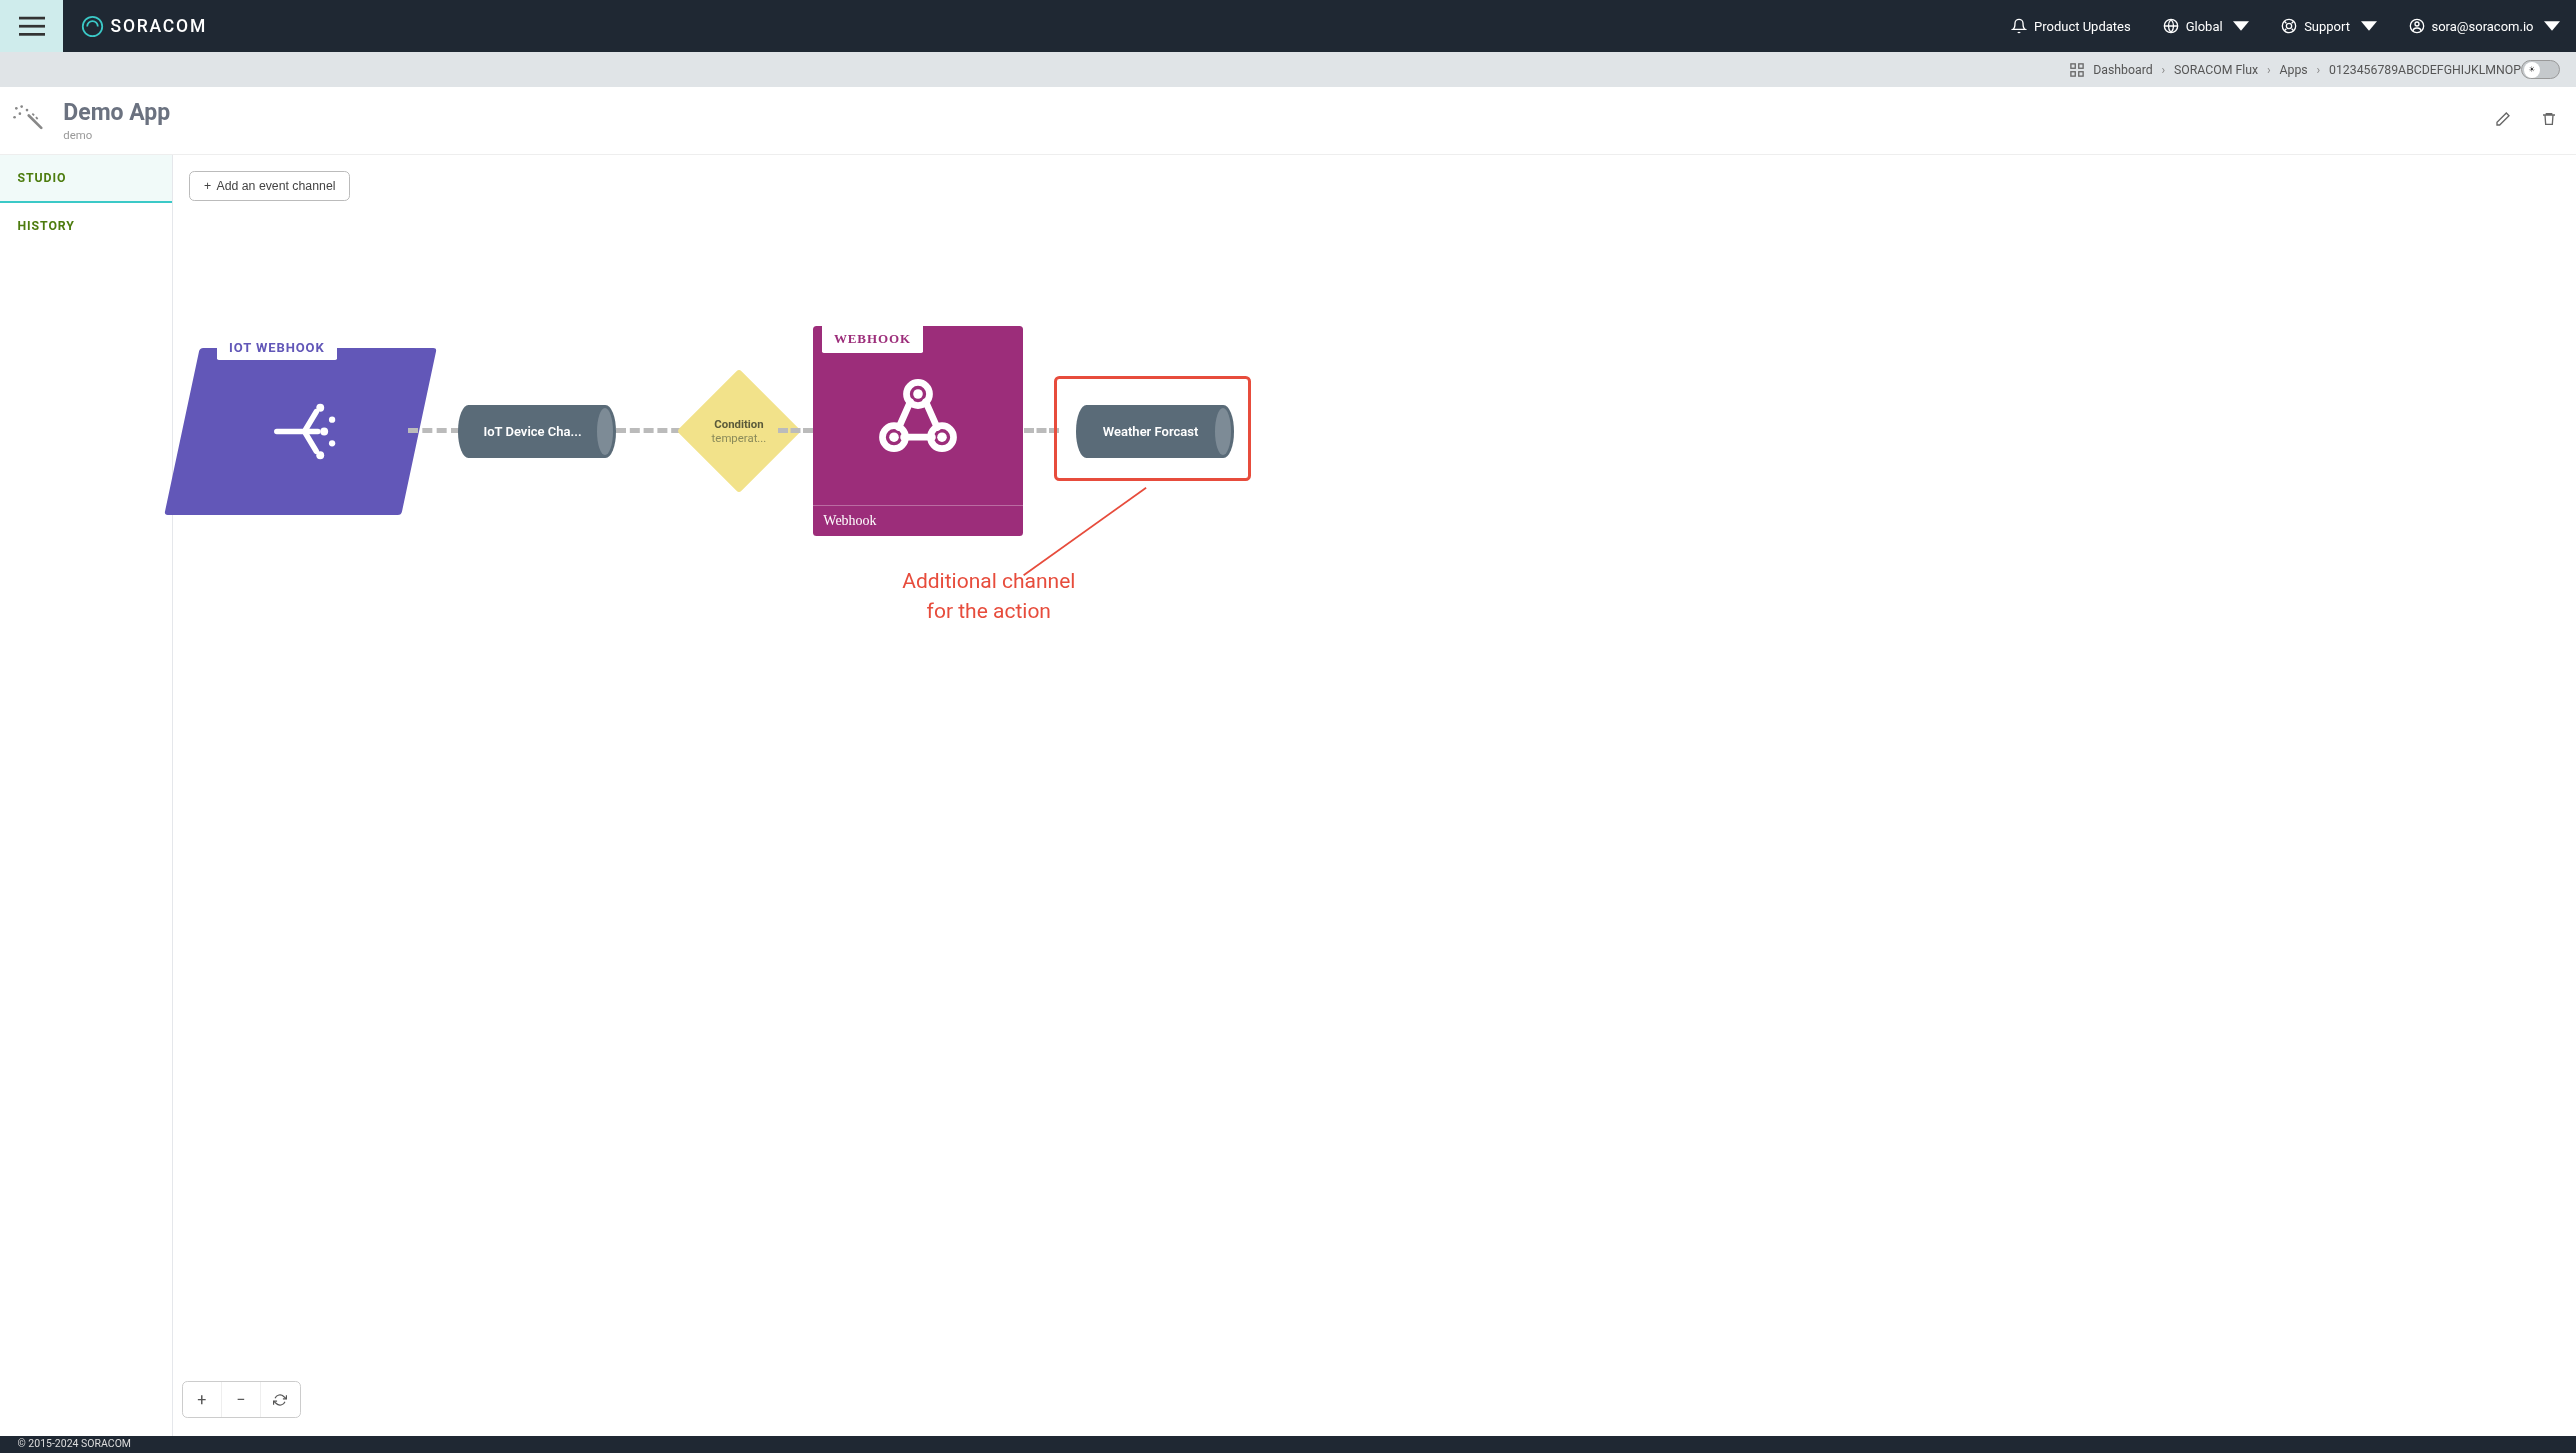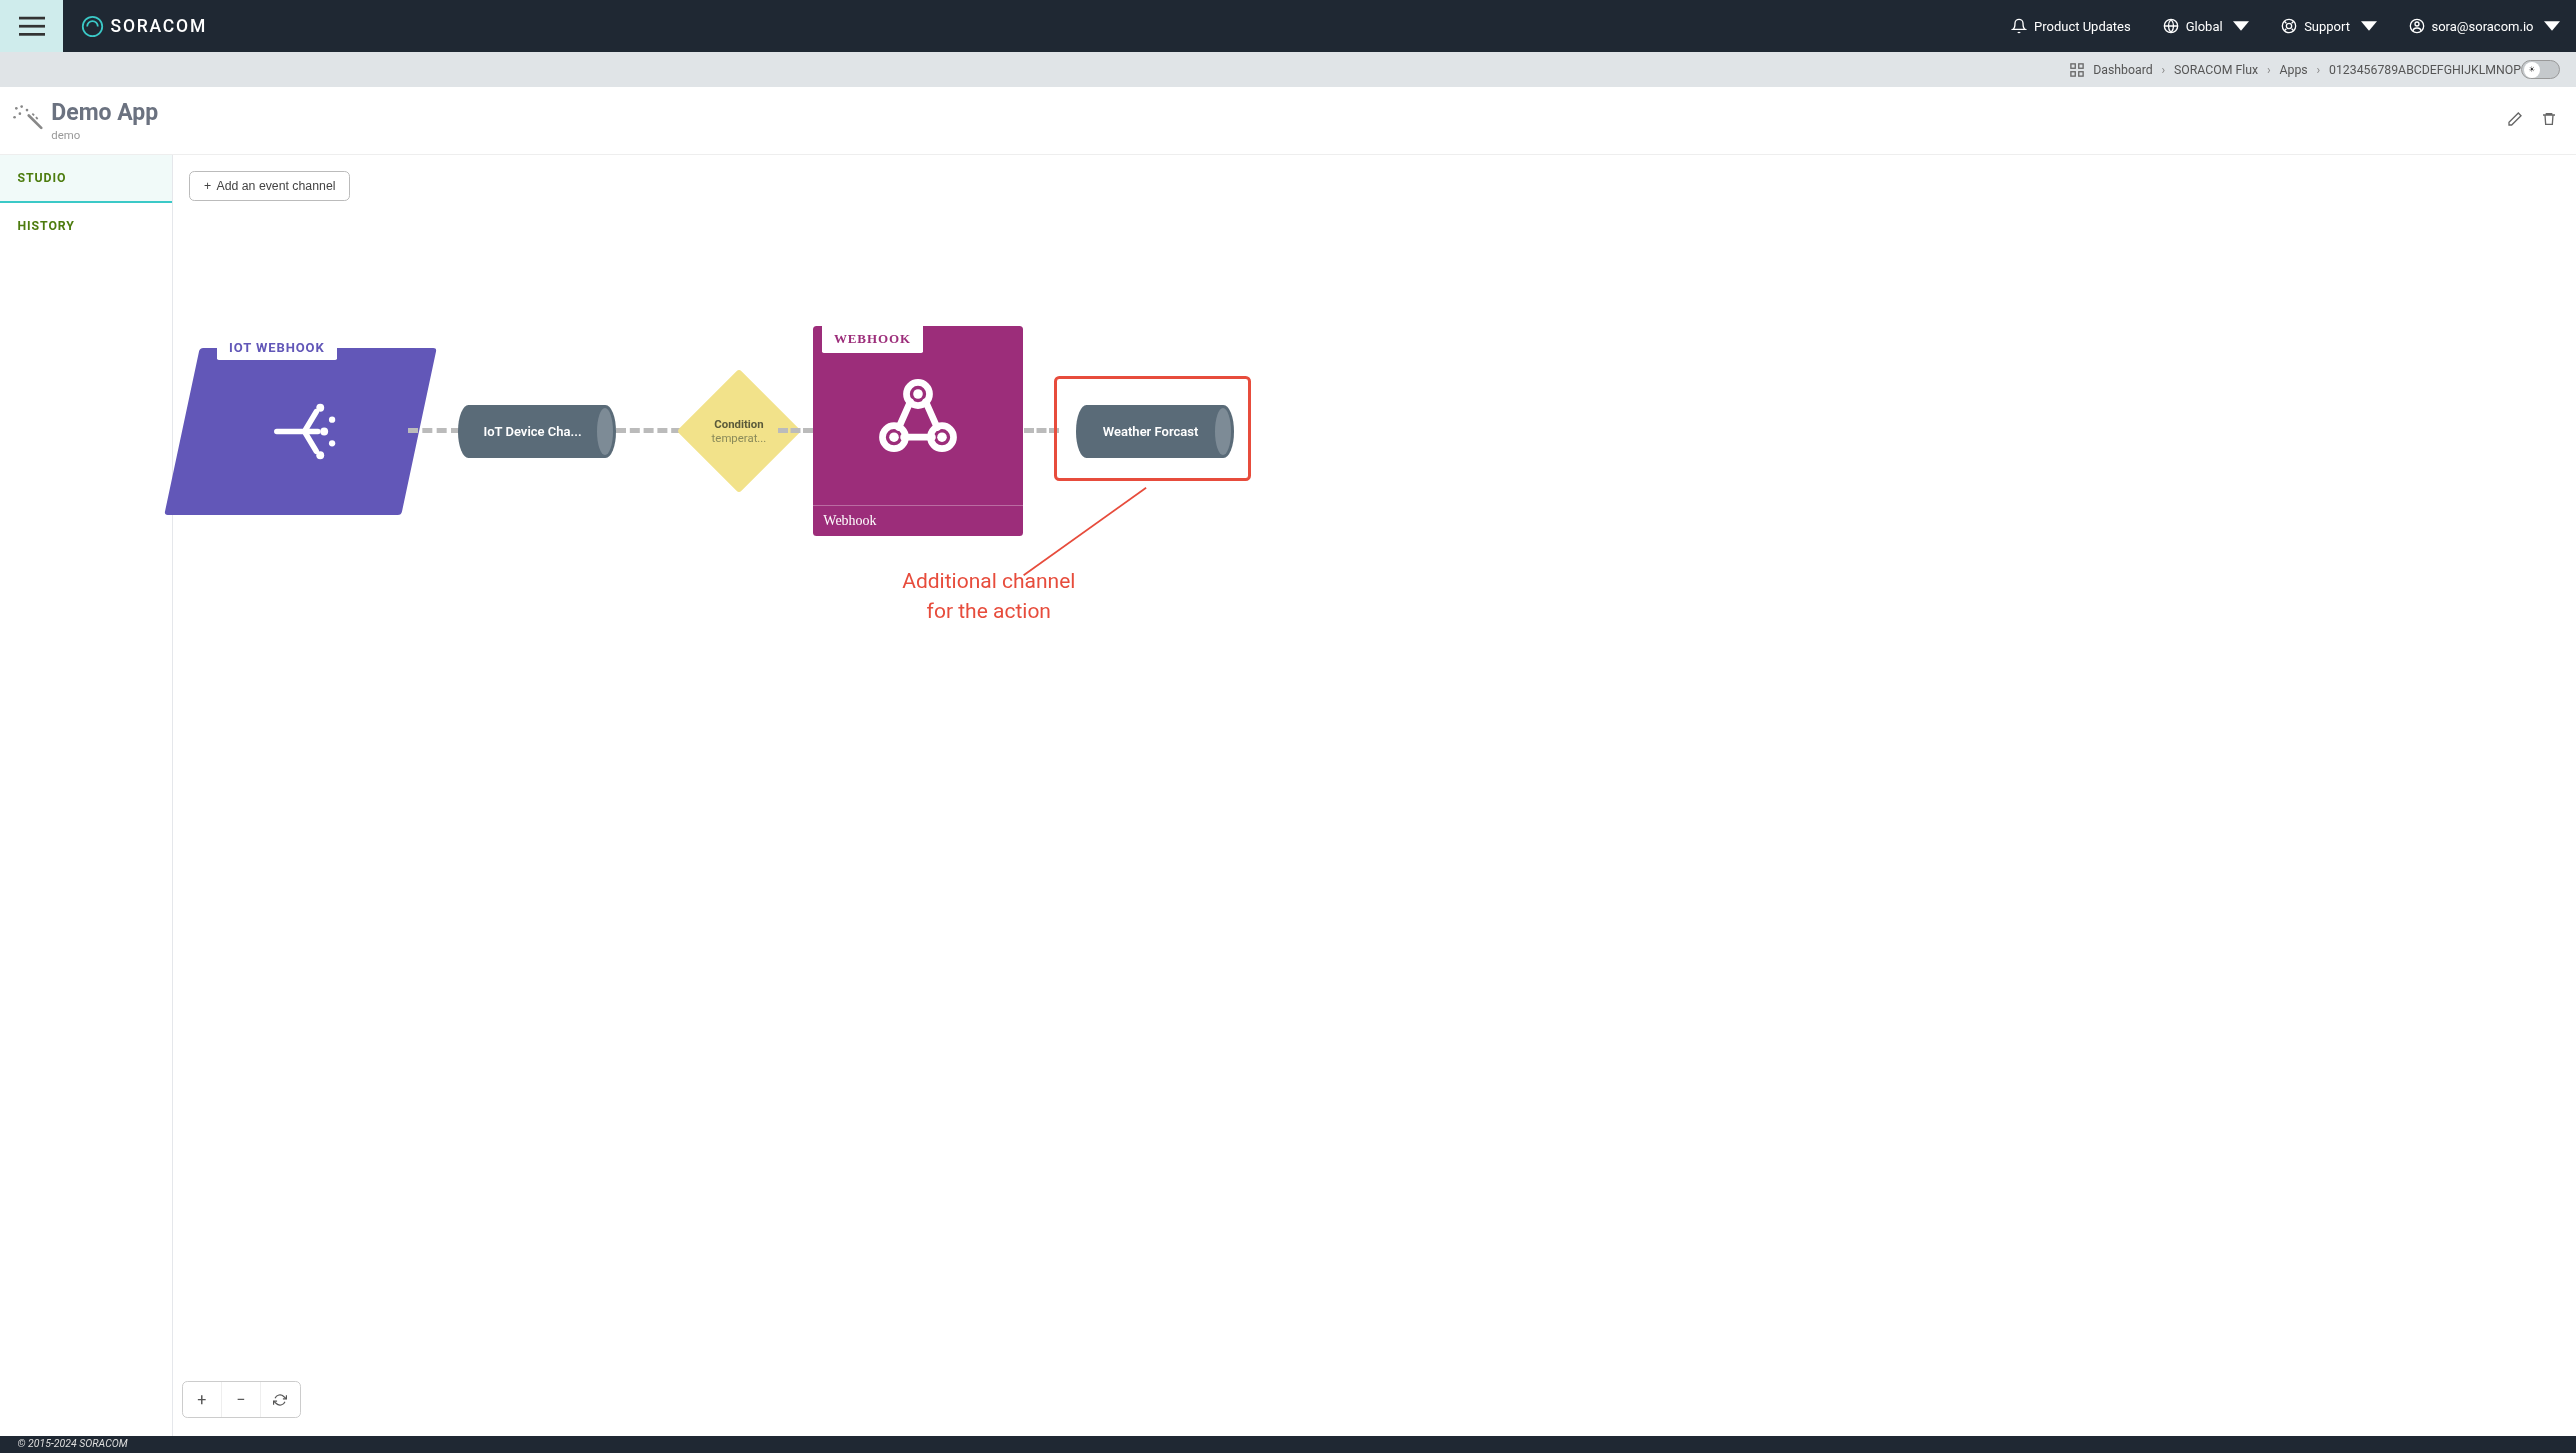--- a/index.html
+++ b/index.html
@@ -18,21 +18,21 @@
 
 
 .breadcrumb-bar { display: flex; align-items: center; justify-content: flex-end; height: 35px; background: #e0e4e7; padding: 0 16px; }
 .breadcrumb { display: flex; align-items: center; gap: 8.8px; font-size: 12.3px; color: #555; }
 .breadcrumb-item { cursor: pointer; }
 .breadcrumb-sep { color: #888; }
 .toggle-switch { width: 39px; height: 19px; background: #c5c9cc; border-radius: 9.6px; border: 0.9px solid #999; position: relative; cursor: pointer; }
 .toggle-knob { position: absolute; left: 1.8px; top: 0.9px; width: 16px; height: 16px; background: #fff; border-radius: 50%; display: flex; align-items: center; justify-content: center; font-size: 8px; }
 
 
-.title-bar { display: flex; align-items: center; padding: 12.3px 10.5px 12.3px 10.5px; border-bottom: 0.9px solid #eee; }
+.title-bar { display: flex; align-items: center; padding: 12.3px 10.5px 12.3px 10.5px; border-bottom: 0.9px solid #eee; gap: 12px; }
 .title-icon { margin-right: 8.8px; }
 .title-text { display: flex; flex-direction: column; }
 .app-title { font-size: 23px; font-weight: 700; color: #6b7280; }
 .app-subtitle { font-size: 11.4px; color: #999; margin-top: 1.8px; }
 .title-spacer { flex: 1; }
 .title-action { padding: 8.8px; cursor: pointer; color: #666; }
 
 
 .main { display: flex; height: calc(100vh - 52px - 35px - 68px - 17.5px); }
 .sidebar { width: 173px; border-right: 0.9px solid #e5e7eb; }
@@ -77,21 +77,21 @@
 .webhook-footer { position: absolute; bottom: 0; left: 0; right: 0; border-top: 0.9px solid rgba(255,255,255,0.3); padding: 7px 10.5px; color: #fff; font-size: 14px; }
 
 
 .connector { position: absolute; height: 0; border-top: 5.3px dashed #bbb; }
 
 
 .highlight-box { position: absolute; border: 3.5px solid #e74c3c; border-radius: 5.3px; }
 .annotation-text { position: absolute; color: #e74c3c; font-size: 21px; text-align: center; line-height: 1.4; }
 
 
-.footer { position: fixed; bottom: 0; left: 0; right: 0; height: 17.5px; background: #1f2833; color: #ddd; font-size: 10.5px; padding: 1.8px 17.5px; font-style: italic; }
+.footer { position: fixed; bottom: 0; left: 0; right: 0; height: 17.5px; background: #1f2833; color: #ddd; font-size: 10.5px; padding: 1.8px 17.5px; }
 </style>
 </head>
 <body>
 
 <div class="navbar">
   <div class="hamburger">
     <svg viewBox="0 0 24 18">
         <rect width="24" height="2.5" fill="#333"></rect>
         <rect y="7.5" width="24" height="2.5" fill="#333"></rect>
         <rect y="15" width="24" height="2.5" fill="#333"></rect>

